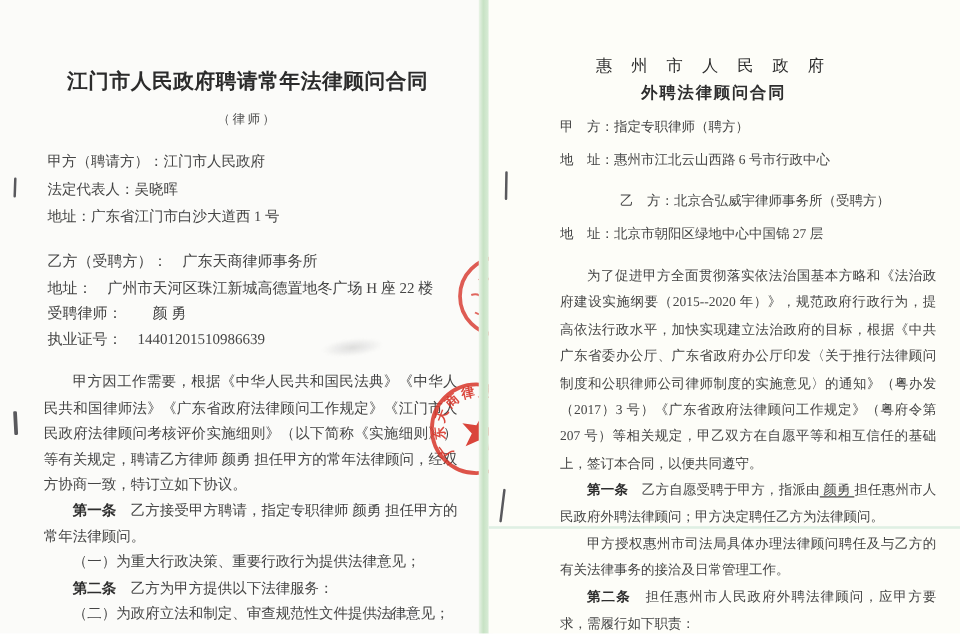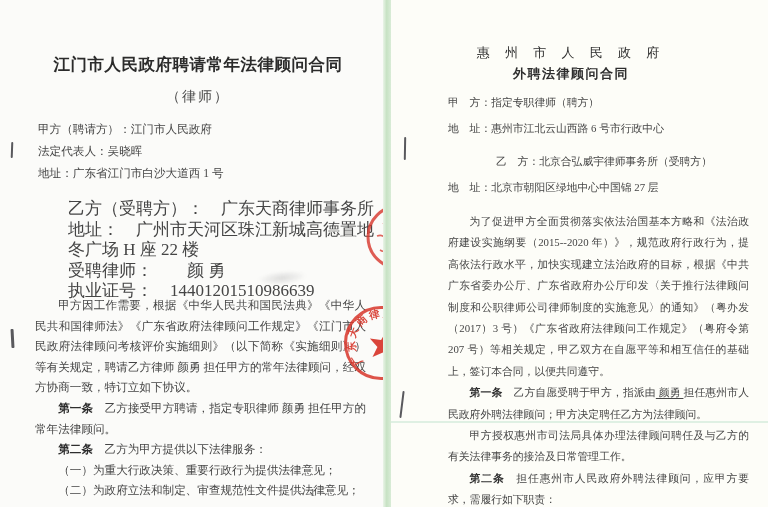--- a/index.html
+++ b/index.html
@@ -1,29 +1,29 @@
 <!DOCTYPE html>
 <html><head>
 <meta charset="utf-8">
 <style>
   html,body{margin:0;padding:0;background:#ffffff;}
   .canvas{position:relative;width:768px;height:507px;overflow:hidden;
           font-family:"Liberation Serif",serif;color:#454545;background:#fff;}
   .page{position:absolute;top:0;height:507px;}
-  .page-left{left:0;width:383px;background:#fbfbf9;overflow:hidden;}
+  .page-left{left:0;width:383px;background:#fbfbf9;overflow:hidden;padding-left:11px;}
   .page-gap{position:absolute;top:0;left:383px;width:8px;height:507px;
             background:linear-gradient(90deg,#eaf4e8 0%,#c7e2c4 45%,#d9ecd7 100%);}
   .page-right{left:391px;width:377px;background:#fdfdf8;overflow:hidden;}
 
   .l-title{position:absolute;left:28px;top:54px;width:340px;text-align:center;
            font-size:16.5px;font-weight:700;color:#2b2b2b;letter-spacing:.5px;}
   .l-subtitle{position:absolute;left:28px;top:88px;width:340px;text-align:center;
-              font-size:14px;color:#4a4a4a;letter-spacing:2px;}
+              font-size:10px;color:#4a4a4a;letter-spacing:2px;}
   .l-party-a{position:absolute;left:38px;top:119px;font-size:11.6px;line-height:22px;}
-  .l-party-b{position:absolute;left:38px;top:199px;font-size:17px;line-height:20.6px;margin-left:30px;}
+  .l-party-b{position:absolute;left:38px;top:199px;font-size:12px;line-height:20.6px;}
   .l-body{position:absolute;left:35px;top:296px;width:331px;font-size:11.6px;line-height:20.6px;}
   .para{margin:0;text-indent:2em;text-align:justify;}
   .lbl{font-weight:700;color:#2e2e2e;}
   .l-pagenum{position:absolute;left:300px;top:487px;font-size:10.5px;
              letter-spacing:2px;color:#5a5a5a;}
 
   .r-title1{position:absolute;left:27px;top:44px;width:306px;text-align:center;
             font-size:13px;font-weight:400;color:#2e2e2e;letter-spacing:6px;}
   .r-title2{position:absolute;left:27px;top:65px;width:306px;text-align:center;
             font-size:13px;font-weight:700;color:#2e2e2e;letter-spacing:1.5px;}
@@ -64,22 +64,22 @@
     <div class="l-party-b">
       <div>乙方（受聘方）：　广东天商律师事务所</div>
       <div>地址：　广州市天河区珠江新城高德置地冬广场 H 座 22 楼</div>
       <div>受聘律师：　　颜  勇</div>
       <div>执业证号：　14401201510986639</div>
     </div>
 
     <div class="l-body">
       <p class="para">甲方因工作需要，根据《中华人民共和国民法典》《中华人民共和国律师法》《广东省政府法律顾问工作规定》《江门市人民政府法律顾问考核评价实施细则》（以下简称《实施细则》）等有关规定，聘请乙方律师 颜勇 担任甲方的常年法律顾问，经双方协商一致，特订立如下协议。</p>
       <p class="para"><b class="lbl">第一条</b><span>　乙方接受甲方聘请，指定专职律师 颜勇 担任甲方的常年法律顾问。</span></p>
+      <p class="para">（一）为重大行政决策、重要行政行为提供法律意见；</p>
       <p class="para"><b class="lbl">第二条</b><span>　乙方为甲方提供以下法律服务：</span></p>
-      <p class="para">（一）为重大行政决策、重要行政行为提供法律意见；</p>
       <p class="para">（二）为政府立法和制定、审查规范性文件提供法律意见；</p>
     </div>
 
     <div class="l-pagenum">- 1 -</div>
 
     <svg class="seal seal-lower" width="86" height="84" viewBox="0 0 86 84">
       <circle cx="42" cy="40" r="35.5" fill="none" stroke="#d7352a" stroke-width="3" opacity="0.85"></circle>
       <g transform="translate(45,43) rotate(10)" fill="#d7352a" opacity="0.92">
         <polygon points="0,-16 3.9,-5.3 15.2,-4.9 6.3,2.0 9.4,12.9 0,6.6 -9.4,12.9 -6.3,2.0 -15.2,-4.9 -3.9,-5.3"></polygon>
       </g>

